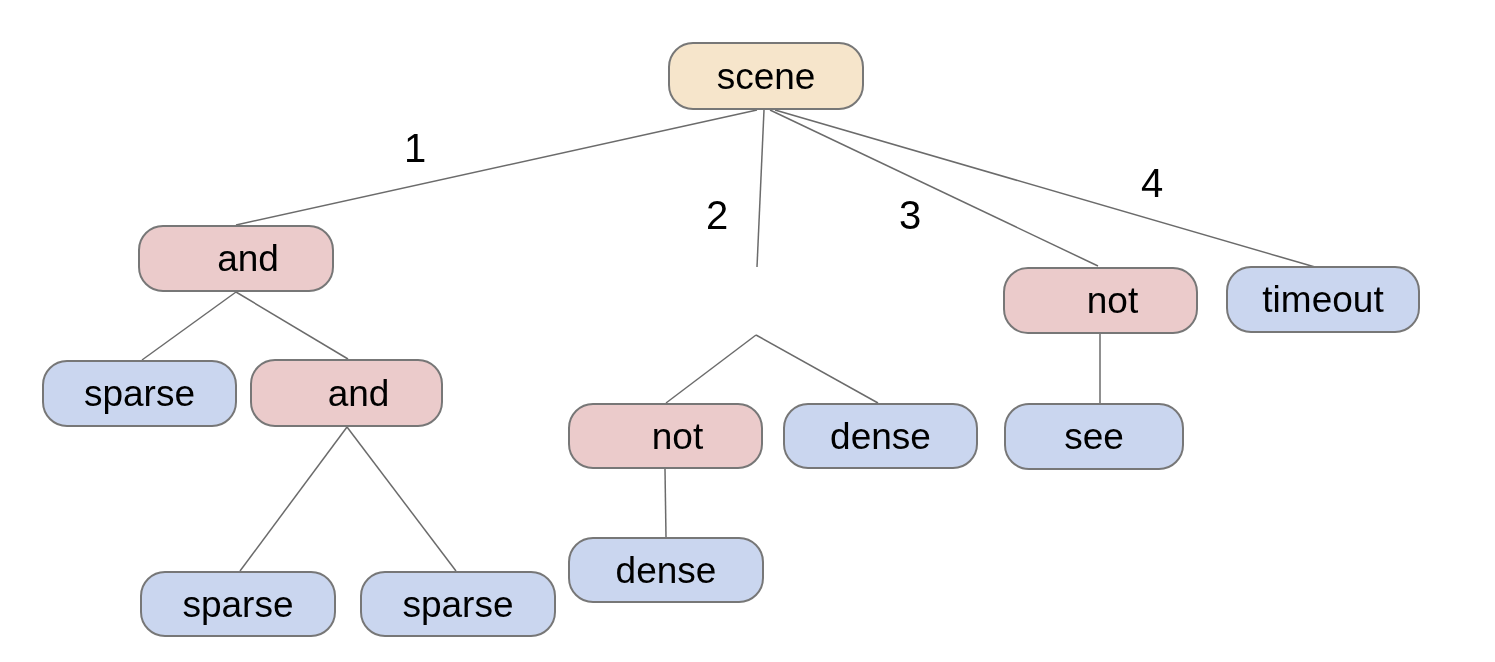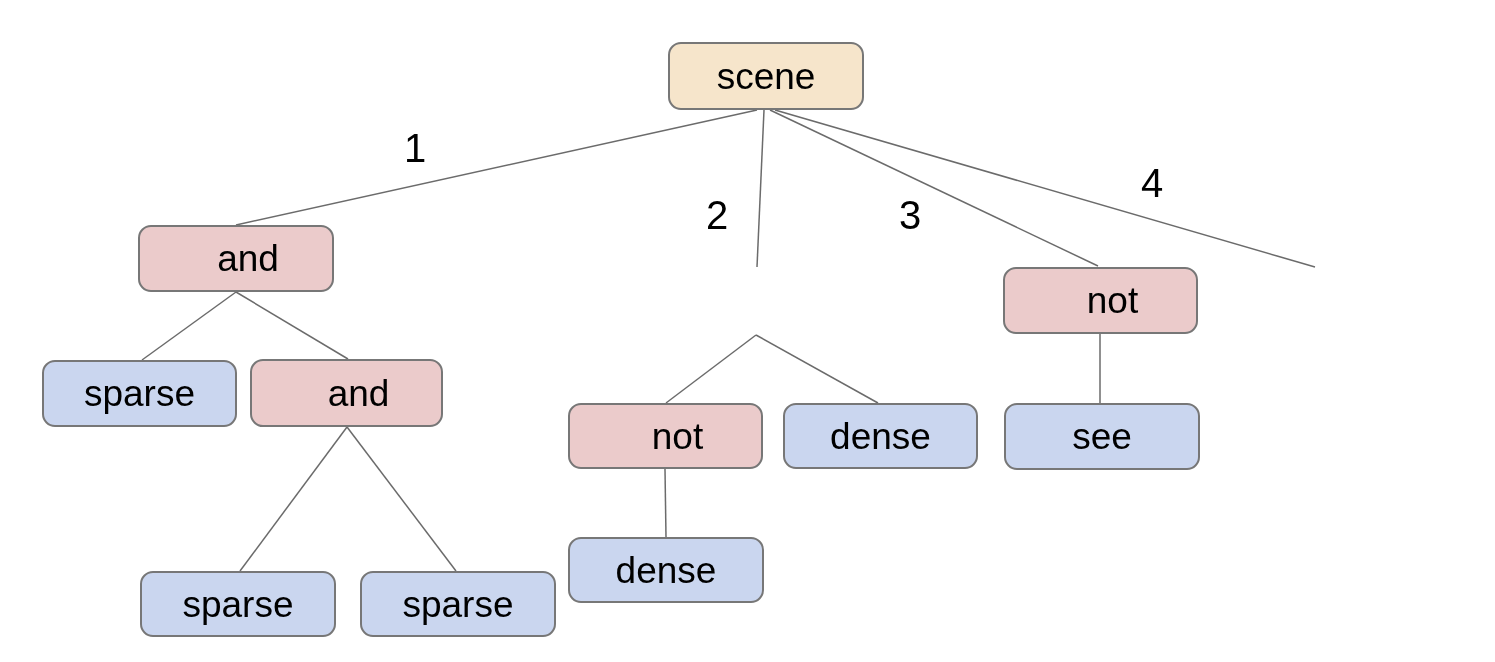--- a/index.html
+++ b/index.html
@@ -23,21 +23,21 @@
     height: 662px;
   }
   .edges-svg line {
     stroke: var(--edge, #6b6b6b);
     stroke-width: 1.5;
   }
   .node {
     position: absolute;
     box-sizing: border-box;
     border: 2px solid var(--border, #777777);
-    border-radius: 13px;
+    border-radius: 25px;
     display: flex;
     align-items: center;
     justify-content: center;
     font-size: 37px;
     color: var(--text, #000000);
     line-height: 1;
   }
   .node.root     { background: var(--root-fill, #f6e5cb); }
   .node.operator { background: var(--op-fill, #ebcbcb); padding-left: 24px; }
   .node.leaf     { background: var(--leaf-fill, #cad6ef); }
@@ -75,38 +75,41 @@
 
   <div class="node operator" style="left:138px; top:225px; width:196px; height:67px;">
     <span>and</span>
   </div>
 
 
   <div class="node operator" style="left:1003px; top:267px; width:195px; height:67px;">
     <span>not</span>
   </div>
 
+  <div class="node leaf" style="left:1226px; top:266px; width:194px; height:67px;">
+    <span>timeout</span>
+  </div>
 
   <div class="node leaf" style="left:42px; top:360px; width:195px; height:67px;">
     <span>sparse</span>
   </div>
 
   <div class="node operator" style="left:250px; top:359px; width:193px; height:68px;">
     <span>and</span>
   </div>
 
   <div class="node operator" style="left:568px; top:403px; width:195px; height:66px;">
     <span>not</span>
   </div>
 
   <div class="node leaf" style="left:783px; top:403px; width:195px; height:66px;">
     <span>dense</span>
   </div>
 
-  <div class="node leaf" style="left:1004px; top:403px; width:196px; height:67px;">
+  <div class="node leaf" style="left:1004px; top:403px; width:180px; height:67px;">
     <span>see</span>
   </div>
 
   <div class="node leaf" style="left:140px; top:571px; width:196px; height:66px;">
     <span>sparse</span>
   </div>
 
   <div class="node leaf" style="left:360px; top:571px; width:196px; height:66px;">
     <span>sparse</span>
   </div>

